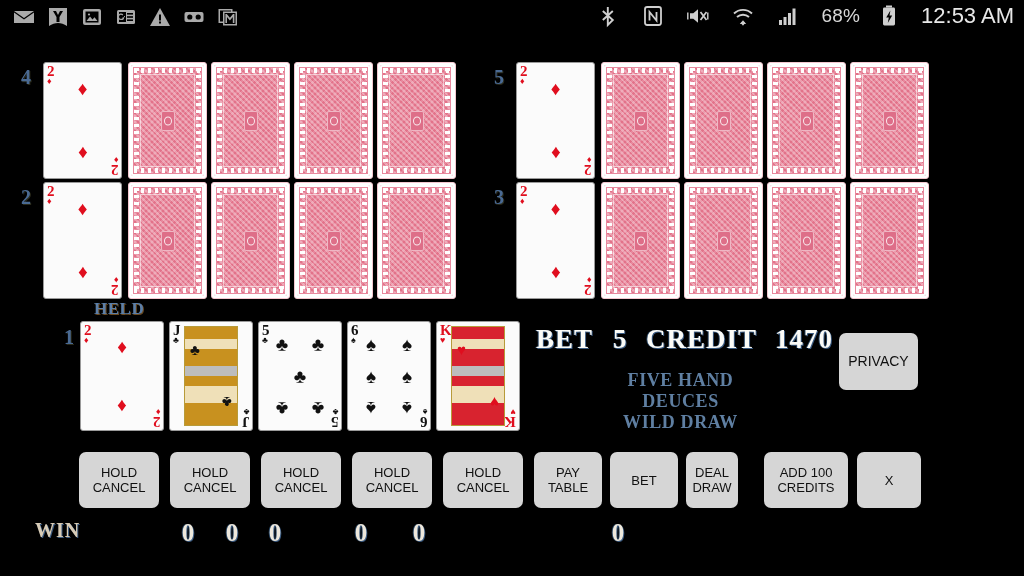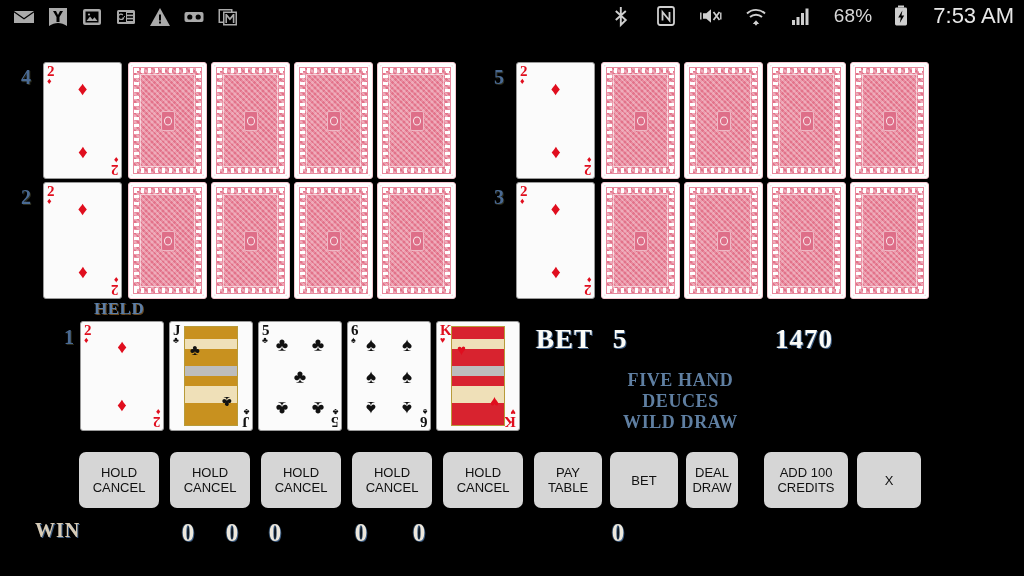--- a/index.html
+++ b/index.html
@@ -205,21 +205,21 @@
           </svg>
         </span>
       <span class="sb-txt">68%</span>
       <span class="sb-ico" style="width:16px;">
           <svg width="16" height="24" viewBox="0 0 16 24">
             <rect x="5" y="1.5" width="6" height="2" fill="#cfcfcf"></rect>
             <rect x="2" y="3.5" width="12" height="18" rx="1.4" fill="#cfcfcf"></rect>
             <path fill="#000" d="M9.4 6.5L5.2 13.6h2.6L6.8 19l4.4-7.5H8.5z"></path>
           </svg>
         </span>
-      <span class="sb-time">7:53 AM</span>
+      <span class="sb-time">12:53 AM</span>
     </div>
   </div>
 
   <div id="grid">
       <div class="rowlabel" style="left: 21px; top: 66px;">4</div>
       <div class="pcard" style="left: 43px; top: 62px; width: 79px; height: 117px;">
         <div class="corner tl red">
           <span class="rk">2</span>
           <span class="st">♦</span>
         </div>
@@ -453,26 +453,30 @@
         <div class="pip red" style="left:20px; top:20px; font-size:15px;">♥</div>
         <div class="pip rot red" style="right:20px; bottom:20px; font-size:15px;">♥</div>
       </div>
     </div>
 
   <div class="rowlabel" style="left:64px; top:326px;">1</div>
   <div class="heldlabel" style="left:94px; top:299px;">HELD</div>
 
   <div class="bigline" style="left:536px; top:324px;">BET</div>
   <div class="bigline" style="left:613px; top:324px;">5</div>
+  <div class="bigline" style="left:646px; top:324px;">CREDIT</div>
   <div class="bigline" style="left:775px; top:324px;">1470</div>
 
   <div class="subline" style="left:578px; top:370px; width:205px;">FIVE HAND</div>
   <div class="subline" style="left:578px; top:412px; width:205px;">WILD DRAW</div>
   <div class="subline" style="left:578px; top:391px; width:205px;">DEUCES</div>
 
+  <div class="gbtn privacy" style="left:839px; top:333px; width:79px; height:57px;">
+    <span>PRIVACY</span>
+  </div>
 
   <div id="buttons">
       <div class="gbtn" style="left: 79px; top: 452px; width: 80px; height: 56px;">
         <span>HOLD</span>
         <span>CANCEL</span>
       </div>
       <div class="gbtn" style="left: 170px; top: 452px; width: 80px; height: 56px;">
         <span>HOLD</span>
         <span>CANCEL</span>
       </div>

